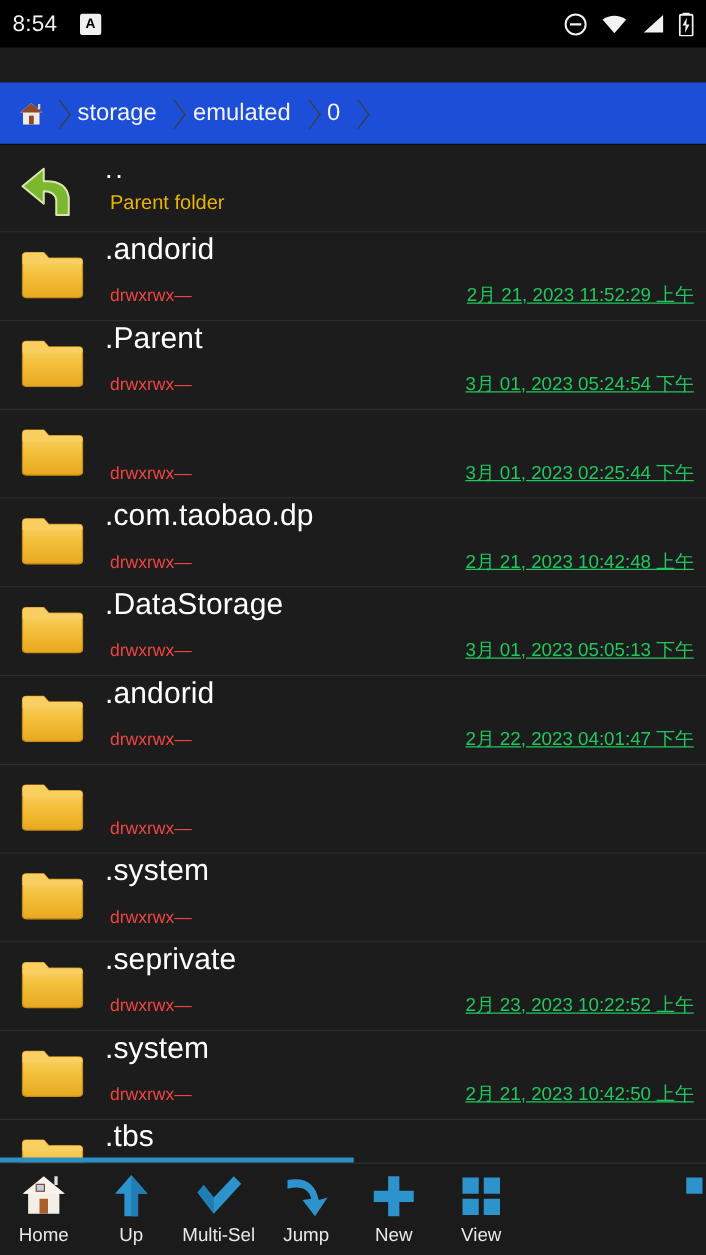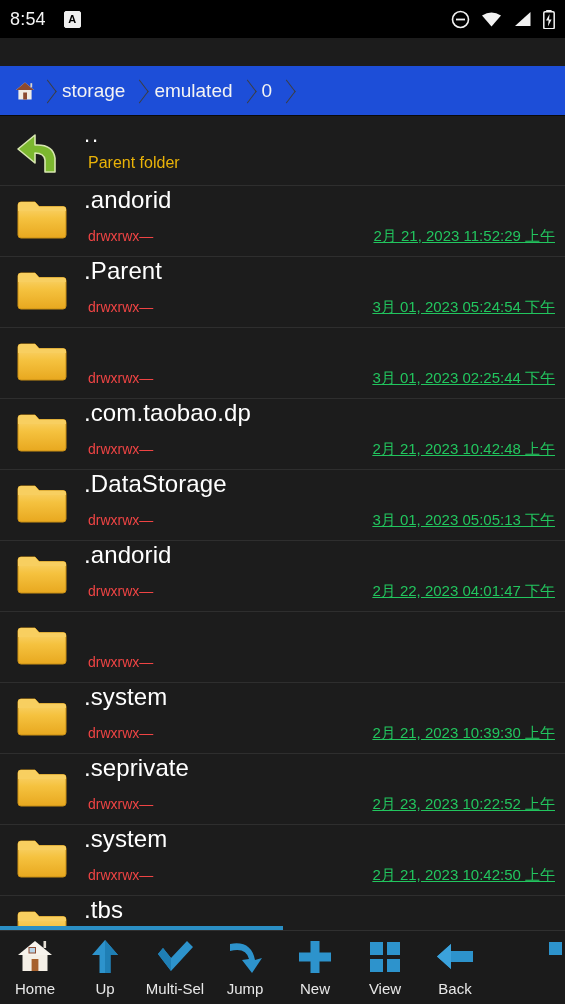--- a/index.html
+++ b/index.html
@@ -337,21 +337,20 @@
           <stop offset="1" stop-color="#e8a81f"></stop>
         </linearGradient>
       </defs>
       <path d="M2 7 Q2 4 5 4 L19 4 L23 8.5 L47 8.5 Q50 8.5 50 11.5 L50 37 Q50 40 47 40 L5 40 Q2 40 2 37 Z" fill="url(#fg)" stroke="#c98f15" stroke-width="1"></path>
       <path d="M2 7 Q2 4 5 4 L19 4 L23 8.5 L47 8.5 Q50 8.5 50 11 L50 13 L2 13 Z" fill="#f8cf60"></path>
     </svg></span>
         </div>
         <div class="row-body">
           <div class="fname">.system</div>
           <div class="perm">drwxrwx—</div>
-          <div class="mdate">2月 21, 2023 10:39:30 上午</div>
         </div>
       </div>
       <div class="row">
         <div class="ico-wrap">
           <span class="folder">
     <svg width="52" height="42" viewBox="0 0 52 42">
       <defs>
         <linearGradient id="fg" x1="0" y1="0" x2="0" y2="1">
           <stop offset="0" stop-color="#fbd879"></stop>
           <stop offset="0.45" stop-color="#f5c23f"></stop>
@@ -470,29 +469,20 @@
         <svg width="38" height="38" viewBox="0 0 38 38">
           <rect x="4" y="4" width="13" height="13" fill="#2d93cc"></rect>
           <rect x="21" y="4" width="13" height="13" fill="#2d93cc"></rect>
           <rect x="4" y="21" width="13" height="13" fill="#2d93cc"></rect>
           <rect x="21" y="21" width="13" height="13" fill="#2d93cc"></rect>
         </svg>
       </span>
       <span class="tb-label">View</span>
     </div>
 
-    <div class="tb-item">
-      <span class="tb-ico">
-        <svg width="42" height="38" viewBox="0 0 42 38">
-          <path d="M3 18.5 L17 6 L17 13 L39 13 L39 24 L17 24 L17 31 Z" fill="#2d93cc"></path>
-          <path d="M3 18.5 L17 6 L17 31 Z" fill="#3ba2dc"></path>
-        </svg>
-      </span>
-      <span class="tb-label">Back</span>
-    </div>
 
     <div class="tb-partial">
       <span class="tb-ico">
         <svg width="38" height="38" viewBox="0 0 38 38">
           <rect x="4" y="4" width="13" height="13" fill="#2d93cc"></rect>
           <rect x="21" y="4" width="13" height="13" fill="#2d93cc"></rect>
         </svg>
       </span>
     </div>
 

